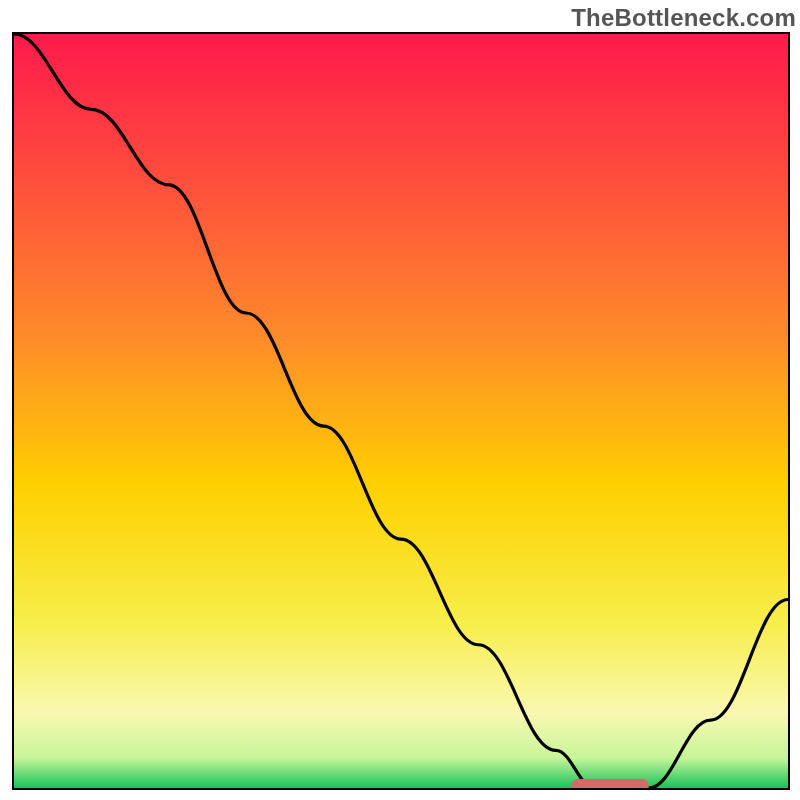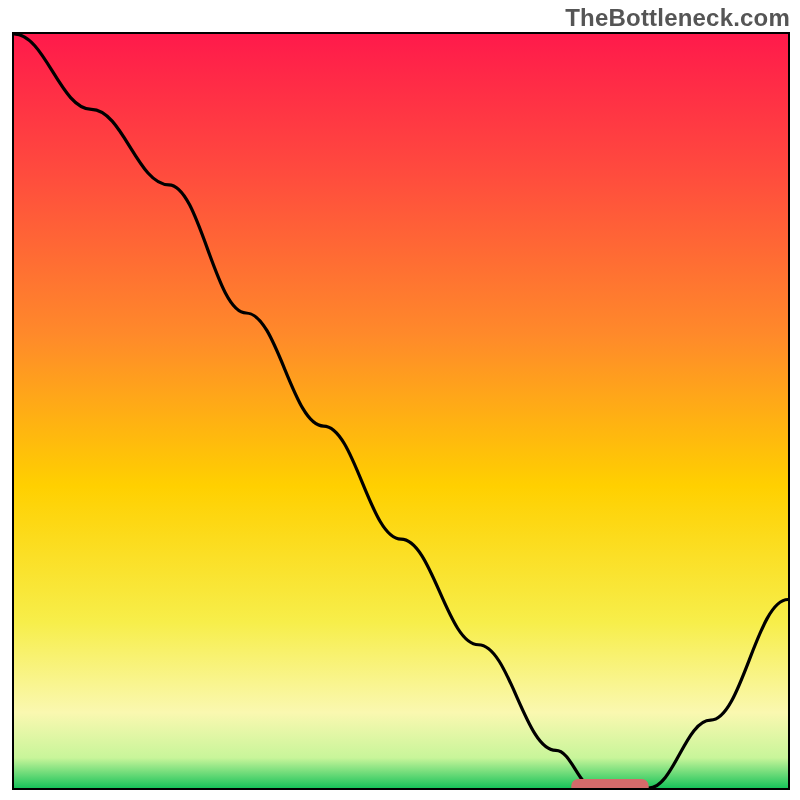--- a/index.html
+++ b/index.html
@@ -13,21 +13,21 @@
   }
   .frame {
     position: relative;
     width: 800px;
     height: 800px;
     box-sizing: border-box;
   }
   .watermark {
     position: absolute;
     top: 4px;
-    right: 10px;
+    right: 4px;
     font-size: 24px;
     font-weight: 600;
     color: #555;
     letter-spacing: 0.2px;
     z-index: 5;
     margin-left: 43px;
   }
   .plot-border {
     position: absolute;
     left: 12px;

